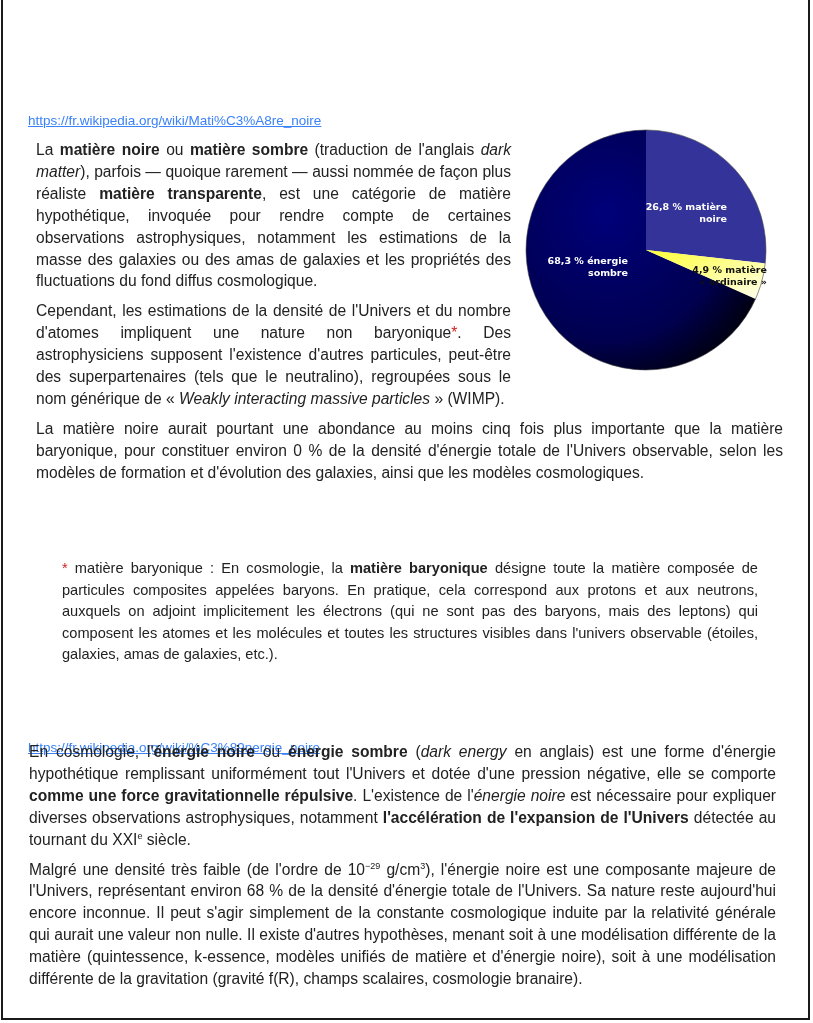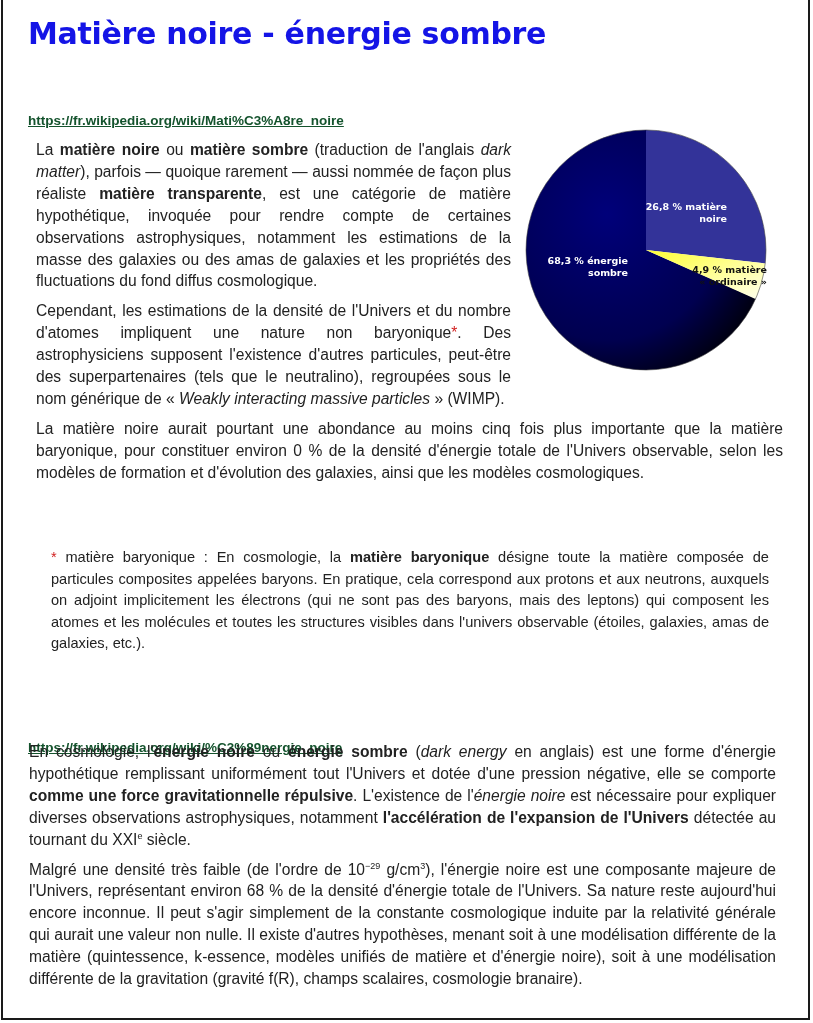--- a/index.html
+++ b/index.html
@@ -4,43 +4,42 @@
 <style>
   html, body { margin: 0; padding: 0; background: #ffffff; }
   body { width: 813px; height: 1023px; position: relative; overflow: hidden;
          font-family: "Liberation Sans", "DejaVu Sans", sans-serif; color: #222; }
   .page { position: absolute; left: 1px; top: 0; width: 809px; height: 1020px;
           border-left: 2px solid #1a1a1a; border-right: 2px solid #1a1a1a; border-bottom: 2px solid #1a1a1a;
           box-sizing: border-box; background: #fff; }
   .title { position: absolute; left: 25px; top: 16px; margin: 0;
            font-family: "DejaVu Sans", sans-serif; font-weight: bold; font-size: 30px;
            color: #1414e6; letter-spacing: -0.3px; white-space: nowrap; }
-  .link { color: #14532d; text-decoration: underline; font-size: 13.5px; white-space: nowrap; font-weight: bold; }
+  .link { color: #3b82f6; text-decoration: underline; font-size: 13.5px; white-space: nowrap; }
   .link1 { position: absolute; left: 25px; top: 113px; }
   .link2 { position: absolute; left: 25px; top: 740px; }
   .sec1 { position: absolute; left: 25px; top: 131px; width: 763px;
           font-size: 15.6px; line-height: 21.9px; text-align: justify; }
   .sec1 p, .sec2 p { margin: 8px; }
   .pie-wrap { float: right; width: 272px; height: 246px; margin: 0 0 0 8px; position: relative; shape-outside: margin-box; }
   .pie-wrap svg { position: absolute; left: 5px; top: -6px; }
   .footnote { position: absolute; left: 47px; top: 546px; width: 720px;
               font-size: 14.6px; line-height: 21.5px; text-align: justify; }
-  .footnote p { margin: 1px; }
+  .footnote p { margin: 12px; }
   .ast { color: #d12020; }
   .sec2 { position: absolute; left: 18px; top: 733px; width: 763px;
           font-size: 15.6px; line-height: 21.9px; text-align: justify; }
   sup { font-size: 9px; line-height: 0; vertical-align: 6px; }
   .pie-label { font-family: "DejaVu Sans", sans-serif; font-weight: bold; font-size: 9.5px; }
 </style>
 </head>
 <body>
 
 <div class="page">
 
-  <h1 class="title">Matière noire - énergie sombre</h1>
 
   <a class="link link1">https://fr.wikipedia.org/wiki/Mati%C3%A8re_noire</a>
 
   <div class="sec1">
     <div class="pie-wrap">
       <svg width="250" height="250" viewBox="0 0 250 250">
         <defs>
           <radialGradient id="gDE" cx="35%" cy="35%" r="75%">
             <stop offset="0%" stop-color="#00007a"></stop>
             <stop offset="70%" stop-color="#000050"></stop>

